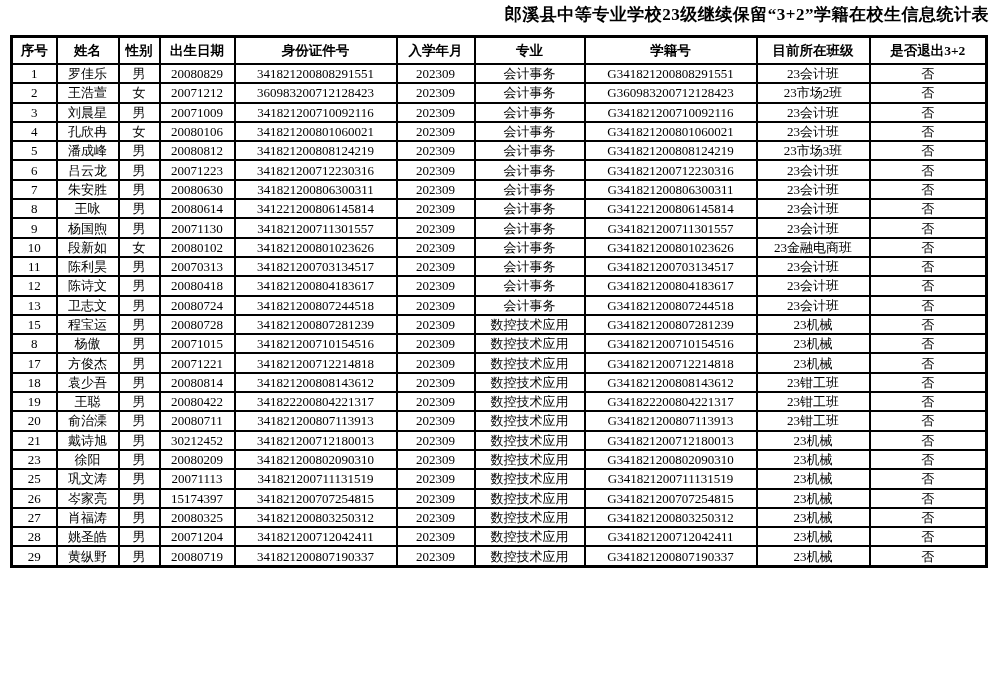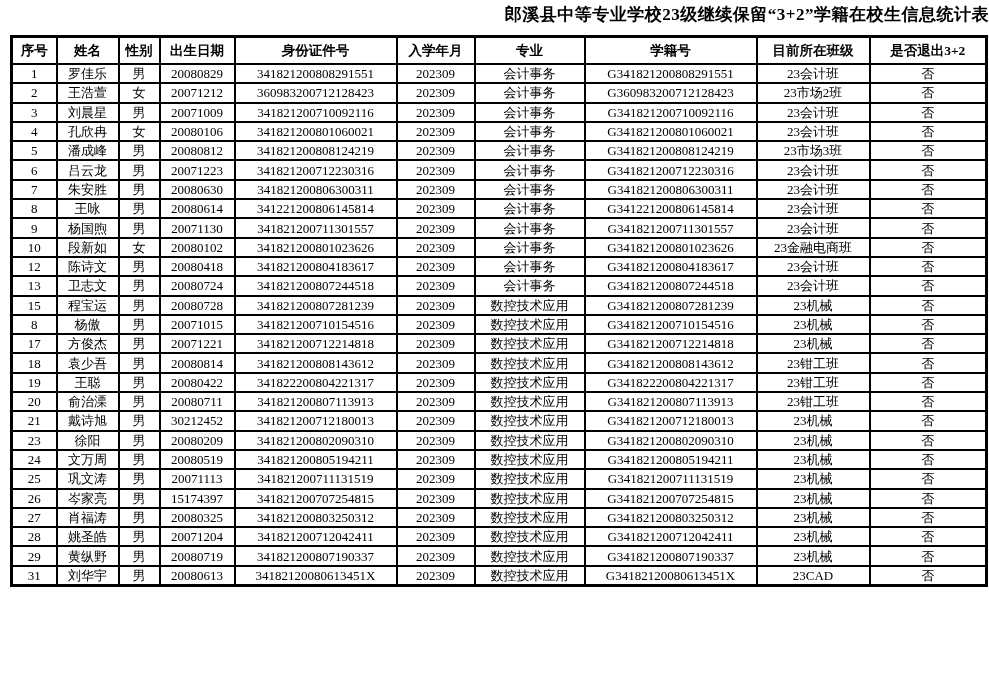--- a/index.html
+++ b/index.html
@@ -207,20 +207,32 @@
           <td>女</td>
           <td>20080102</td>
           <td>341821200801023626</td>
           <td>202309</td>
           <td>会计事务</td>
           <td>G341821200801023626</td>
           <td>23金融电商班</td>
           <td>否</td>
         </tr>
         <tr>
+          <td>11</td>
+          <td>陈利昊</td>
+          <td>男</td>
+          <td>20070313</td>
+          <td>341821200703134517</td>
+          <td>202309</td>
+          <td>会计事务</td>
+          <td>G341821200703134517</td>
+          <td>23会计班</td>
+          <td>否</td>
+        </tr>
+        <tr>
           <td>12</td>
           <td>陈诗文</td>
           <td>男</td>
           <td>20080418</td>
           <td>341821200804183617</td>
           <td>202309</td>
           <td>会计事务</td>
           <td>G341821200804183617</td>
           <td>23会计班</td>
           <td>否</td>
@@ -327,32 +339,20 @@
           <td>男</td>
           <td>20080209</td>
           <td>341821200802090310</td>
           <td>202309</td>
           <td>数控技术应用</td>
           <td>G341821200802090310</td>
           <td>23机械</td>
           <td>否</td>
         </tr>
         <tr>
-          <td>24</td>
-          <td>文万周</td>
-          <td>男</td>
-          <td>20080519</td>
-          <td>341821200805194211</td>
-          <td>202309</td>
-          <td>数控技术应用</td>
-          <td>G341821200805194211</td>
-          <td>23机械</td>
-          <td>否</td>
-        </tr>
-        <tr>
           <td>25</td>
           <td>巩文涛</td>
           <td>男</td>
           <td>20071113</td>
           <td>341821200711131519</td>
           <td>202309</td>
           <td>数控技术应用</td>
           <td>G341821200711131519</td>
           <td>23机械</td>
           <td>否</td>
@@ -396,29 +396,17 @@
         <tr>
           <td>29</td>
           <td>黄纵野</td>
           <td>男</td>
           <td>20080719</td>
           <td>341821200807190337</td>
           <td>202309</td>
           <td>数控技术应用</td>
           <td>G341821200807190337</td>
           <td>23机械</td>
-          <td>否</td>
-        </tr>
-        <tr>
-          <td>31</td>
-          <td>刘华宇</td>
-          <td>男</td>
-          <td>20080613</td>
-          <td>34182120080613451X</td>
-          <td>202309</td>
-          <td>数控技术应用</td>
-          <td>G34182120080613451X</td>
-          <td>23CAD</td>
           <td>否</td>
         </tr>
       </tbody>
   </table>
 </div>
 
 </body></html>

